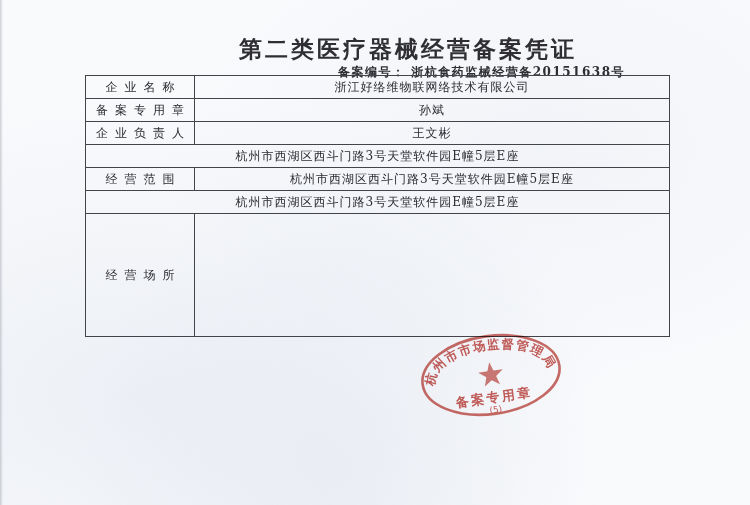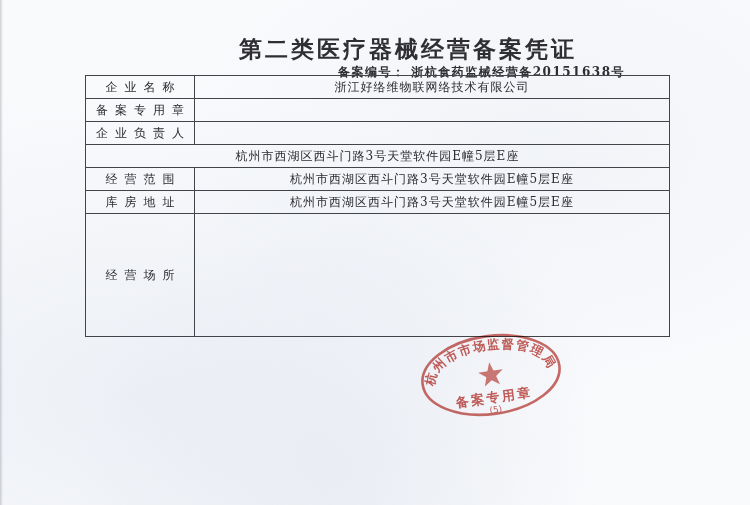--- a/index.html
+++ b/index.html
@@ -76,33 +76,34 @@
 
   <div class="doc-subtitle">备案编号： 浙杭食药监械经营备20151638号</div>
 
   <div class="cert-table">
     <div class="trow">
       <div class="tlabel">企业名称</div>
       <div class="tvalue">浙江好络维物联网络技术有限公司</div>
     </div>
     <div class="trow">
       <div class="tlabel">备案专用章</div>
+      <div class="tvalue">孙斌</div>
     </div>
     <div class="trow">
       <div class="tlabel">企业负责人</div>
+      <div class="tvalue">王文彬</div>
     </div>
     <div class="trow">
       <div class="tvalue">杭州市西湖区西斗门路3号天堂软件园E幢5层E座</div>
     </div>
     <div class="trow">
       <div class="tlabel">经营范围</div>
       <div class="tvalue">杭州市西湖区西斗门路3号天堂软件园E幢5层E座</div>
     </div>
     <div class="trow">
-      <div class="tlabel">库房地址</div>
       <div class="tvalue">杭州市西湖区西斗门路3号天堂软件园E幢5层E座</div>
     </div>
     <div class="trow tall">
       <div class="tlabel">经营场所</div>
     </div>
   </div>
 
 
 
   <svg class="stamp" viewBox="0 0 170 140" xmlns="http://www.w3.org/2000/svg">

